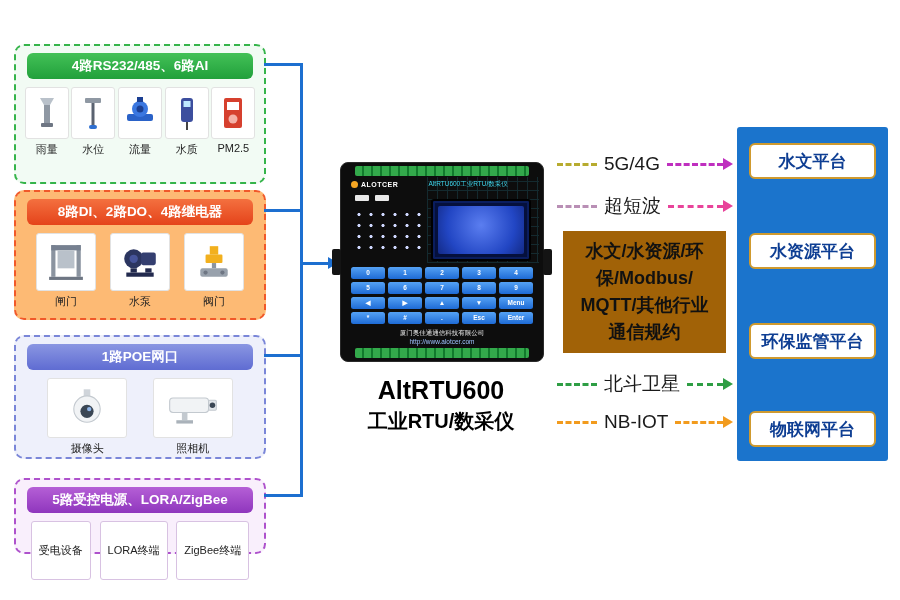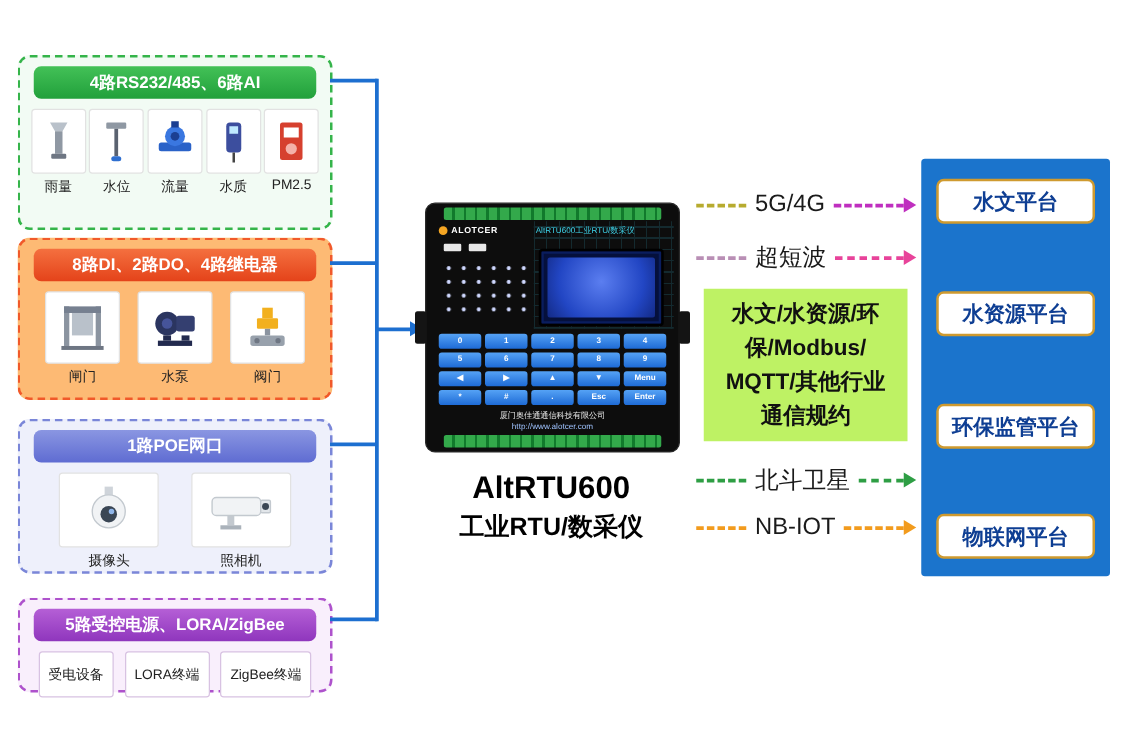--- a/index.html
+++ b/index.html
@@ -18,21 +18,21 @@
   .h1{background:linear-gradient(#f4703f,#e4431a);}
   .h2{background:linear-gradient(#8a96e2,#5f6cd2);}
   .h3{background:linear-gradient(#b55fd6,#8f36bd);}
   .items{display:flex;justify-content:space-evenly;align-items:flex-start;padding:2px 6px;}
   .item{display:flex;flex-direction:column;align-items:center;}
   .card{background:#fff;border:1px solid #e2e2e2;border-radius:3px;display:flex;align-items:center;justify-content:center;}
   .g0 .card{width:42px;height:50px;}
   .g1 .card{width:58px;height:56px;}
   .g2 .card{width:78px;height:58px;}
   .ilabel{font-size:11px;color:#222;margin-top:3px;white-space:nowrap;}
-  .pill{background:#fff;border:1px solid #d8c2e2;border-radius:3px;font-size:11px;color:#222;padding:10px 7px;white-space:nowrap;}
+  .pill{background:#fff;border:1px solid #d8c2e2;border-radius:3px;font-size:11px;color:#222;padding:21px 7px;white-space:nowrap;}
 
   
   .trunk{position:absolute;left:300px;top:63px;width:3px;height:434px;background:#1d6fd0;}
   .stub{position:absolute;left:264px;width:38px;height:3px;background:#1d6fd0;}
   .s0{top:63px;} .s1{top:209px;} .s2{top:354px;} .s3{top:494px;}
   .dev-stub{position:absolute;left:300px;top:262px;width:30px;height:3px;background:#1d6fd0;}
   .dev-arrow{position:absolute;left:328px;top:257px;width:0;height:0;
              border-left:10px solid #1d6fd0;border-top:6.5px solid transparent;border-bottom:6.5px solid transparent;}
 
   
@@ -72,21 +72,21 @@
   .l0{top:152px;} .l1{top:194px;} .l2{top:372px;font-family:Liberation Serif, serif;} .l3{top:410px;}
   .dlseg{width:40px;border-top:3px dashed;}
   .drseg{flex:1;border-top:3px dashed;}
   .llabel{font-size:19px;color:#1a1a1a;margin:0 7px;white-space:nowrap;}
   .ah{width:0;height:0;border-top:6px solid transparent;border-bottom:6px solid transparent;border-left:10px solid;}
   .l0 .dlseg{border-color:#b7ab2f;} .l0 .drseg{border-color:#bf2fbf;} .l0 .ah{border-left-color:#bf2fbf;}
   .l1 .dlseg{border-color:#b98fb5;} .l1 .drseg{border-color:#e8439a;} .l1 .ah{border-left-color:#e8439a;}
   .l2 .dlseg{border-color:#2e9e44;} .l2 .drseg{border-color:#2e9e44;} .l2 .ah{border-left-color:#2e9e44;}
   .l3 .dlseg{border-color:#f29b1d;} .l3 .drseg{border-color:#f29b1d;} .l3 .ah{border-left-color:#f29b1d;}
 
-  .proto{position:absolute;left:563px;top:231px;width:163px;height:122px;background:#bef264;
+  .proto{position:absolute;left:563px;top:231px;width:163px;height:122px;background:#a16207;
          display:flex;flex-direction:column;justify-content:center;text-align:center;
          font-weight:bold;font-size:18px;color:#111;line-height:1.5;}
 
   
   .platforms{position:absolute;left:737px;top:127px;width:151px;height:334px;background:#1b74cc;border-radius:3px;}
   .pbtn{position:absolute;left:12px;width:127px;height:36px;background:#fff;border:2px solid #cf9a2f;
         border-radius:6px;color:#0e3e93;font-weight:bold;font-size:17px;box-sizing:border-box;
         display:flex;align-items:center;justify-content:center;white-space:nowrap;}
   .p0{top:16px;} .p1{top:106px;} .p2{top:196px;} .p3{top:284px;}
 </style>

